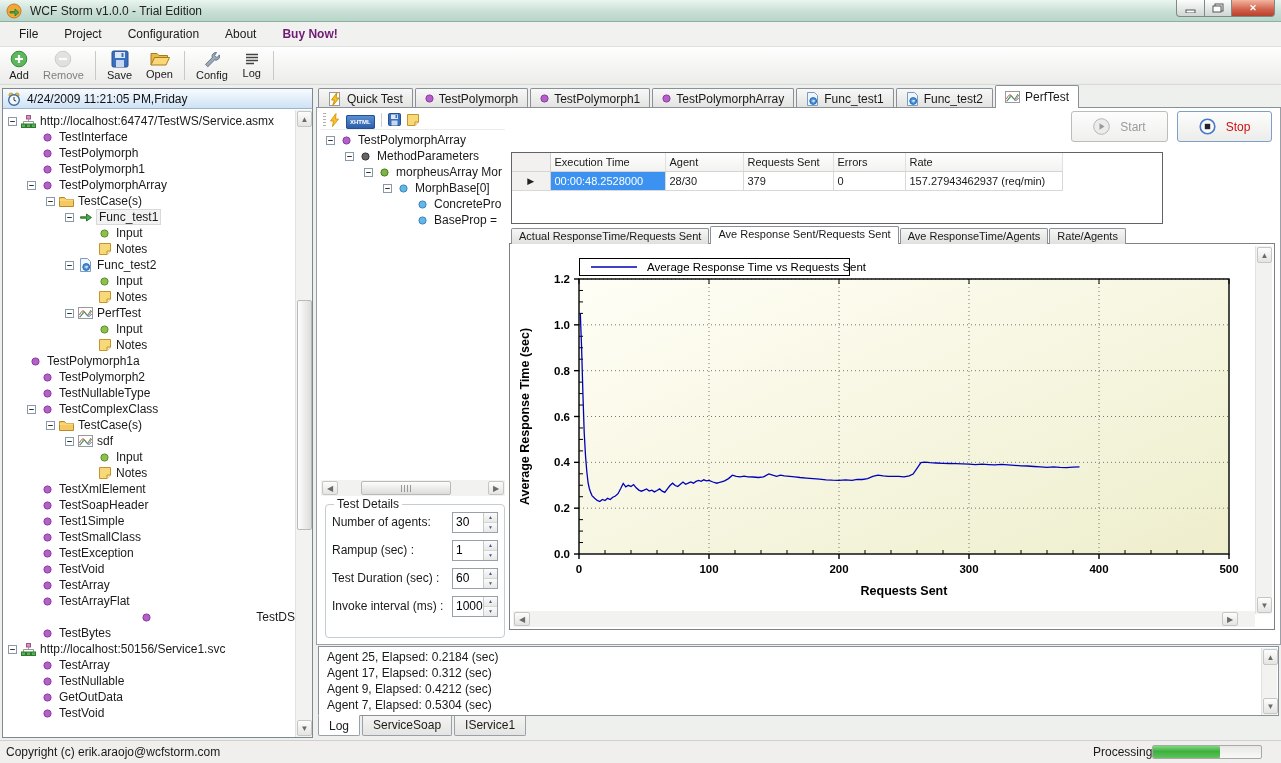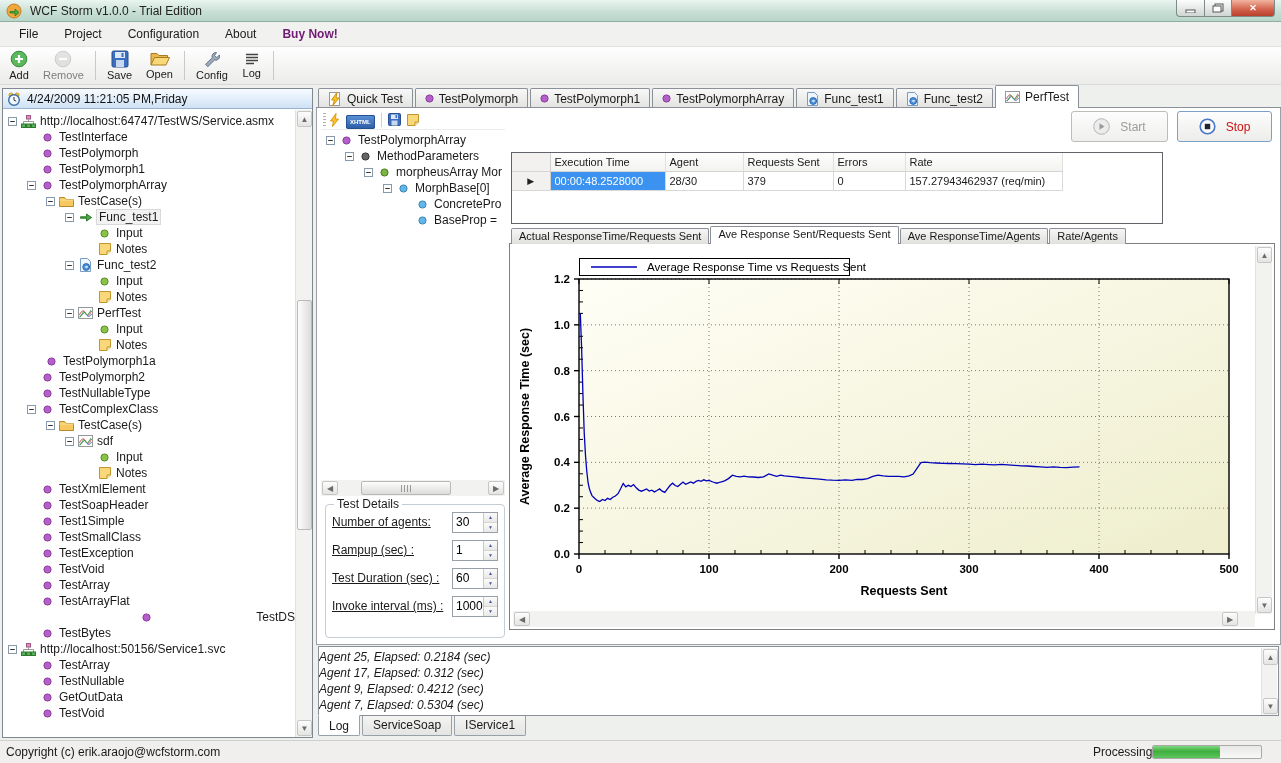--- a/index.html
+++ b/index.html
@@ -76,21 +76,21 @@
   .xhtml-badge { background:linear-gradient(#5a8fd4,#2d5fa8); color:#fff; font-size:6px; font-weight:bold;
     padding:3px 3px; border-radius:2px; border:1px solid #24508f; }
   .psep { width:1px; height:14px; background:#d0d0ce; }
   #ptree { position:absolute; left:4px; top:24px; width:186px; height:348px; overflow:hidden; }
   #phscroll { left:4px; top:372px; width:184px; }
   
   #tdetails { position:absolute; left:8px; top:396px; width:180px; height:134px;
     border:1px solid #c4ccd4; border-radius:4px; padding:6px 6px 0 6px; }
   #tdetails .gtitle { position:absolute; top:-8px; left:8px; background:#fff; padding:0 3px; font-size:12px; }
   .tfield { display:flex; align-items:center; justify-content:space-between; margin-bottom:6px; height:22px; }
-  .tfield .flbl { font-size:12px;text-decoration:underline; }
+  .tfield .flbl { font-size:12px; }
   .spin { display:flex; width:46px; height:21px; border:1px solid #9aa0a8; background:#fff; }
   .spin input { width:30px; border:none; outline:none; font:12px "Liberation Sans",sans-serif; padding-left:3px; }
   .spin .sbtns { width:14px; border-left:1px solid #c9c9c7; display:flex; flex-direction:column; }
   .spin .sbtns div { flex:1; display:flex; align-items:center; justify-content:center; font-size:5px; color:#4a5a9a;
     background:linear-gradient(#fbfbfb,#e8e8e6); }
   .spin .sbtns div:first-child { border-bottom:1px solid #d5d5d3; }
   
   #perfhdr { position:absolute; left:190px; top:0; width:775px; height:40px; background:#f1f0ee; display:flex; align-items:center; }
   #perfhdr .h1 { margin-left:10px; font-size:12px; }
   #perfhdr .h2 { margin-left:10px; font-size:14px; font-weight:bold; }
@@ -111,21 +111,21 @@
   .ctab { height:16px; padding:1px 7px; font-size:11px; border:1px solid #8a8f98; border-bottom:none; margin-right:1px;
     background:linear-gradient(#f6f6f6,#e0e0de); border-radius:2px 2px 0 0; white-space:nowrap; }
   .ctab.active { height:18px; background:#fff; }
   
   #cpanel { position:absolute; left:192px; top:135px; width:766px; height:387px; border:1px solid #808080; background:#fff; }
   #chart { position:absolute; left:3px; top:3px; width:738px; height:362px; }
   #cvscroll { right:2px; top:2px; height:368px; }
   #chscroll { left:3px; bottom:2px; width:742px; }
   
   #logbox { position:absolute; left:2px; top:561px; width:961px; height:70px; background:#fff; border:1px solid #8a8f98; overflow:hidden; }
-  #loglines { padding:3px 0 0 0;font-style:italic; }
+  #loglines { padding:3px 0 0 8px; }
   #loglines div { height:16px; font-size:12px; }
   #logcursor { width:1px; height:13px; background:#000; margin:1px 0 0 6px; }
   #logvscroll { right:1px; top:1px; height:67px; width:16px; }
   #logtabs { position:absolute; left:2px; top:631px; display:flex; height:20px; }
   .ltab { padding:2px 10px; font-size:12px; border:1px solid #9aa0a8; border-top:none; background:linear-gradient(#f4f4f2,#e4e4e2);
     border-radius:0 0 2px 2px; margin-right:2px; }
   .ltab.active { background:#fff; border-top:1px solid #fff; margin-top:-1px; padding-top:3px; }
   
   #statusbar { position:absolute; left:0; top:740px; width:1281px; height:23px; background:#f0efed; border-top:1px solid #cfcfcd;
     display:flex; align-items:center; }
@@ -416,21 +416,21 @@
         <div class="tree-row" style="padding-left: 81px;">
           <span class="spacer"></span>
           <span class="ticon">
             <svg width="12" height="12">
               <path d="M0.5 0.5h11v7.5L8 11.5H0.5z" fill="#f8d878" stroke="#bf972c"></path>
               <path d="M8 11.5V8h3.5" fill="#fcecb2" stroke="#bf972c"></path>
             </svg>
           </span>
           <span class="tlabel">Notes</span>
         </div>
-        <div class="tree-row" style="padding-left: 28px;">
+        <div class="tree-row" style="padding-left: 12px;">
           <span class="spacer"></span>
           <span class="ticon">
             <svg class="dotsvg" width="9" height="9">
               <circle cx="4.5" cy="4.5" r="3.6" fill="#b55fc9" stroke="#8a3aa0"></circle>
             </svg>
           </span>
           <span class="tlabel">TestPolymorph1a</span>
         </div>
         <div class="tree-row" style="padding-left: 24px;">
           <span class="spacer"></span>

